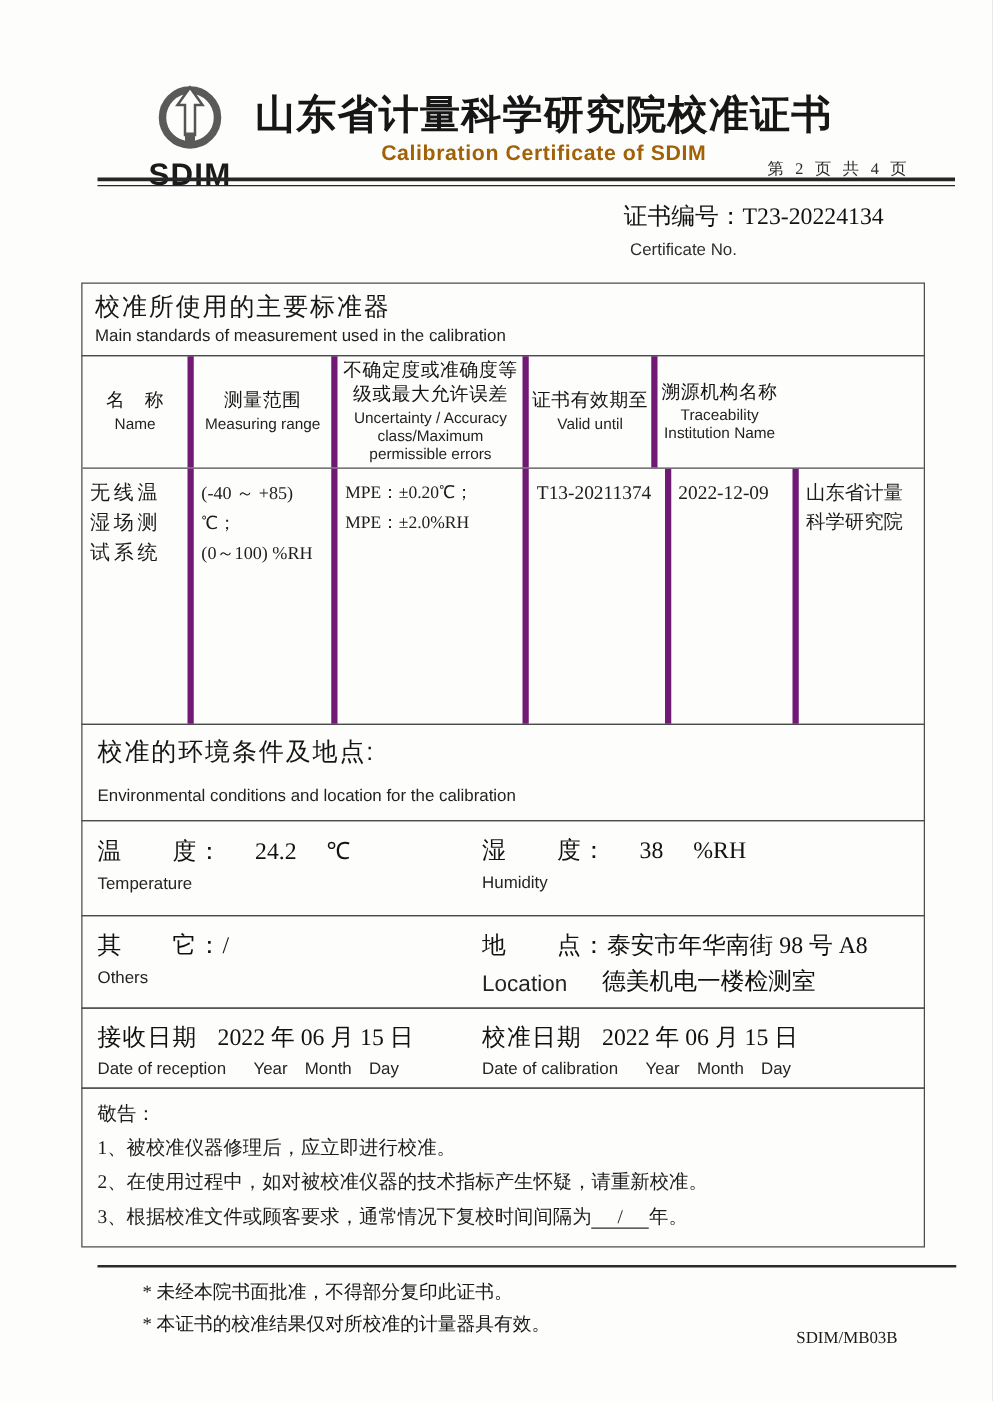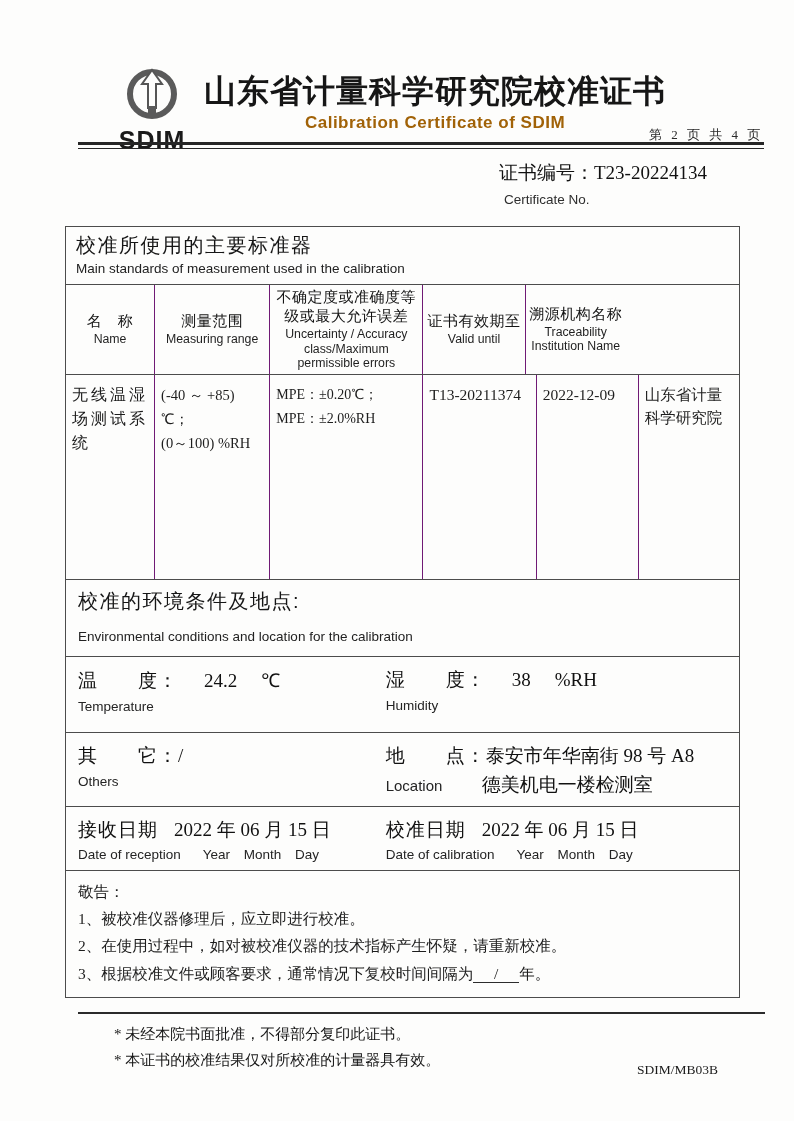--- a/index.html
+++ b/index.html
@@ -12,40 +12,40 @@
   
   .logo { position:absolute; left:96px; top:62px; width:112px; text-align:center; }
   .logo svg { display:block; margin:0 auto; }
   .logo-text { font-family:"Liberation Sans", sans-serif; font-weight:bold; font-size:25px;
                letter-spacing:1px; color:#1a1a1a; margin-top:-8px; }
   .title-zh { position:absolute; left:196px; top:70px; width:478px; text-align:center;
               font-size:32px; font-weight:bold; letter-spacing:1px; color:#161616; }
   .title-en { position:absolute; left:196px; top:113px; width:478px; text-align:center;
               font-family:"Liberation Sans", sans-serif; font-size:17px; font-weight:bold;
               letter-spacing:0.5px; color:#a16207; }
-  .page-info { position:absolute; left:649px; top:126px; font-size:13px; letter-spacing:3px; color:#2a2a2a; }
+  .page-info { position:absolute; left:614px; top:126px; font-size:13px; letter-spacing:3px; color:#2a2a2a; }
   .header-rule { position:absolute; left:78px; top:142px; width:686px; height:3px;
                  border-top:3px solid #262626; border-bottom:1px solid #262626; }
 
   .cert-no-line { position:absolute; left:499px; top:160px; font-size:19px; color:#111; }
   .cert-no-en  { position:absolute; left:504px; top:192px; font-family:"Liberation Sans",sans-serif;
                  font-size:13.5px; color:#2e2e2e; }
 
   
   .content { position:absolute; left:65px; top:227px; width:675px; }
   .box { border:1px solid #4c4c4c; margin-top:-1px; box-sizing:border-box; background:transparent; }
 
   .sec-head { padding:5px 10px 8px 10px; }
   .sec-title-zh { font-family:"Liberation Sans",sans-serif; font-size:20px; font-weight:500;
                   letter-spacing:1.5px; color:#161616; }
   .sec-title-en { font-family:"Liberation Sans",sans-serif; font-size:13.5px; color:#222; margin-top:2px; }
 
   
   .trow { display:flex; }
-  .cell { box-sizing:border-box; border-right:1px solid #701a75; }
+  .cell { box-sizing:border-box; border-right:5px solid #701a75; }
   .cell:last-child { border-right:none; }
   .c1{width:13.24%;} .c2{width:17.11%;} .c3{width:22.77%;}
   .c4{width:16.82%;} .c5{width:15.18%;} .c6{width:14.88%;}
   .thead { border-bottom:1px solid #4c4c4c; }
   .thcell { min-height:86px; display:flex; flex-direction:column; justify-content:center;
             align-items:center; text-align:center; padding:3px 2px; }
   .th-zh { font-size:15px; letter-spacing:0.5px; line-height:19px; color:#141414; }
   .th-en { font-family:"Liberation Sans",sans-serif; font-size:12.3px; line-height:14.5px; color:#1f1f1f; margin-top:1px; }
   .tbody .cell { min-height:204px; padding:8px 6px; }
   .td-name { font-size:16px; letter-spacing:3px; line-height:24px; }
@@ -61,21 +61,21 @@
   .env-half-l { width:47.5%; padding:10px 0 8px 12px; box-sizing:border-box; }
   .env-half-r { flex:1; padding:10px 0 8px 0; box-sizing:border-box; }
   .env-line { font-size:19px; color:#111; }
   .env-label { letter-spacing:1px; }
   .env-value { margin-left:26px; }
   .env-unit { margin-left:24px; }
   .env-en { font-family:"Liberation Sans",sans-serif; font-size:13.5px; color:#242424; margin-top:5px; }
   .row-temp { min-height:77px; }
   .row-other { min-height:62px; }
   .loc-line2 { display:flex; margin-top:3px; }
-  .loc-en { font-family:"Liberation Sans",sans-serif; font-size:15px; color:#242424; width:96px; padding-top:5px; }
+  .loc-en { font-family:"Liberation Sans",sans-serif; font-size:18px; color:#242424; width:96px; padding-top:5px; }
   .loc-val2 { font-size:19px; color:#111; }
 
   
   .date-row { display:flex; min-height:65px; }
   .date-zh { font-size:19px; color:#111; }
   .date-label { letter-spacing:1px; }
   .date-value { margin-left:16px; }
   .date-en { font-family:"Liberation Sans",sans-serif; font-size:13.5px; color:#242424; margin-top:4px; }
   .date-en .ymd { margin-left:22px; word-spacing:10px; }
 

